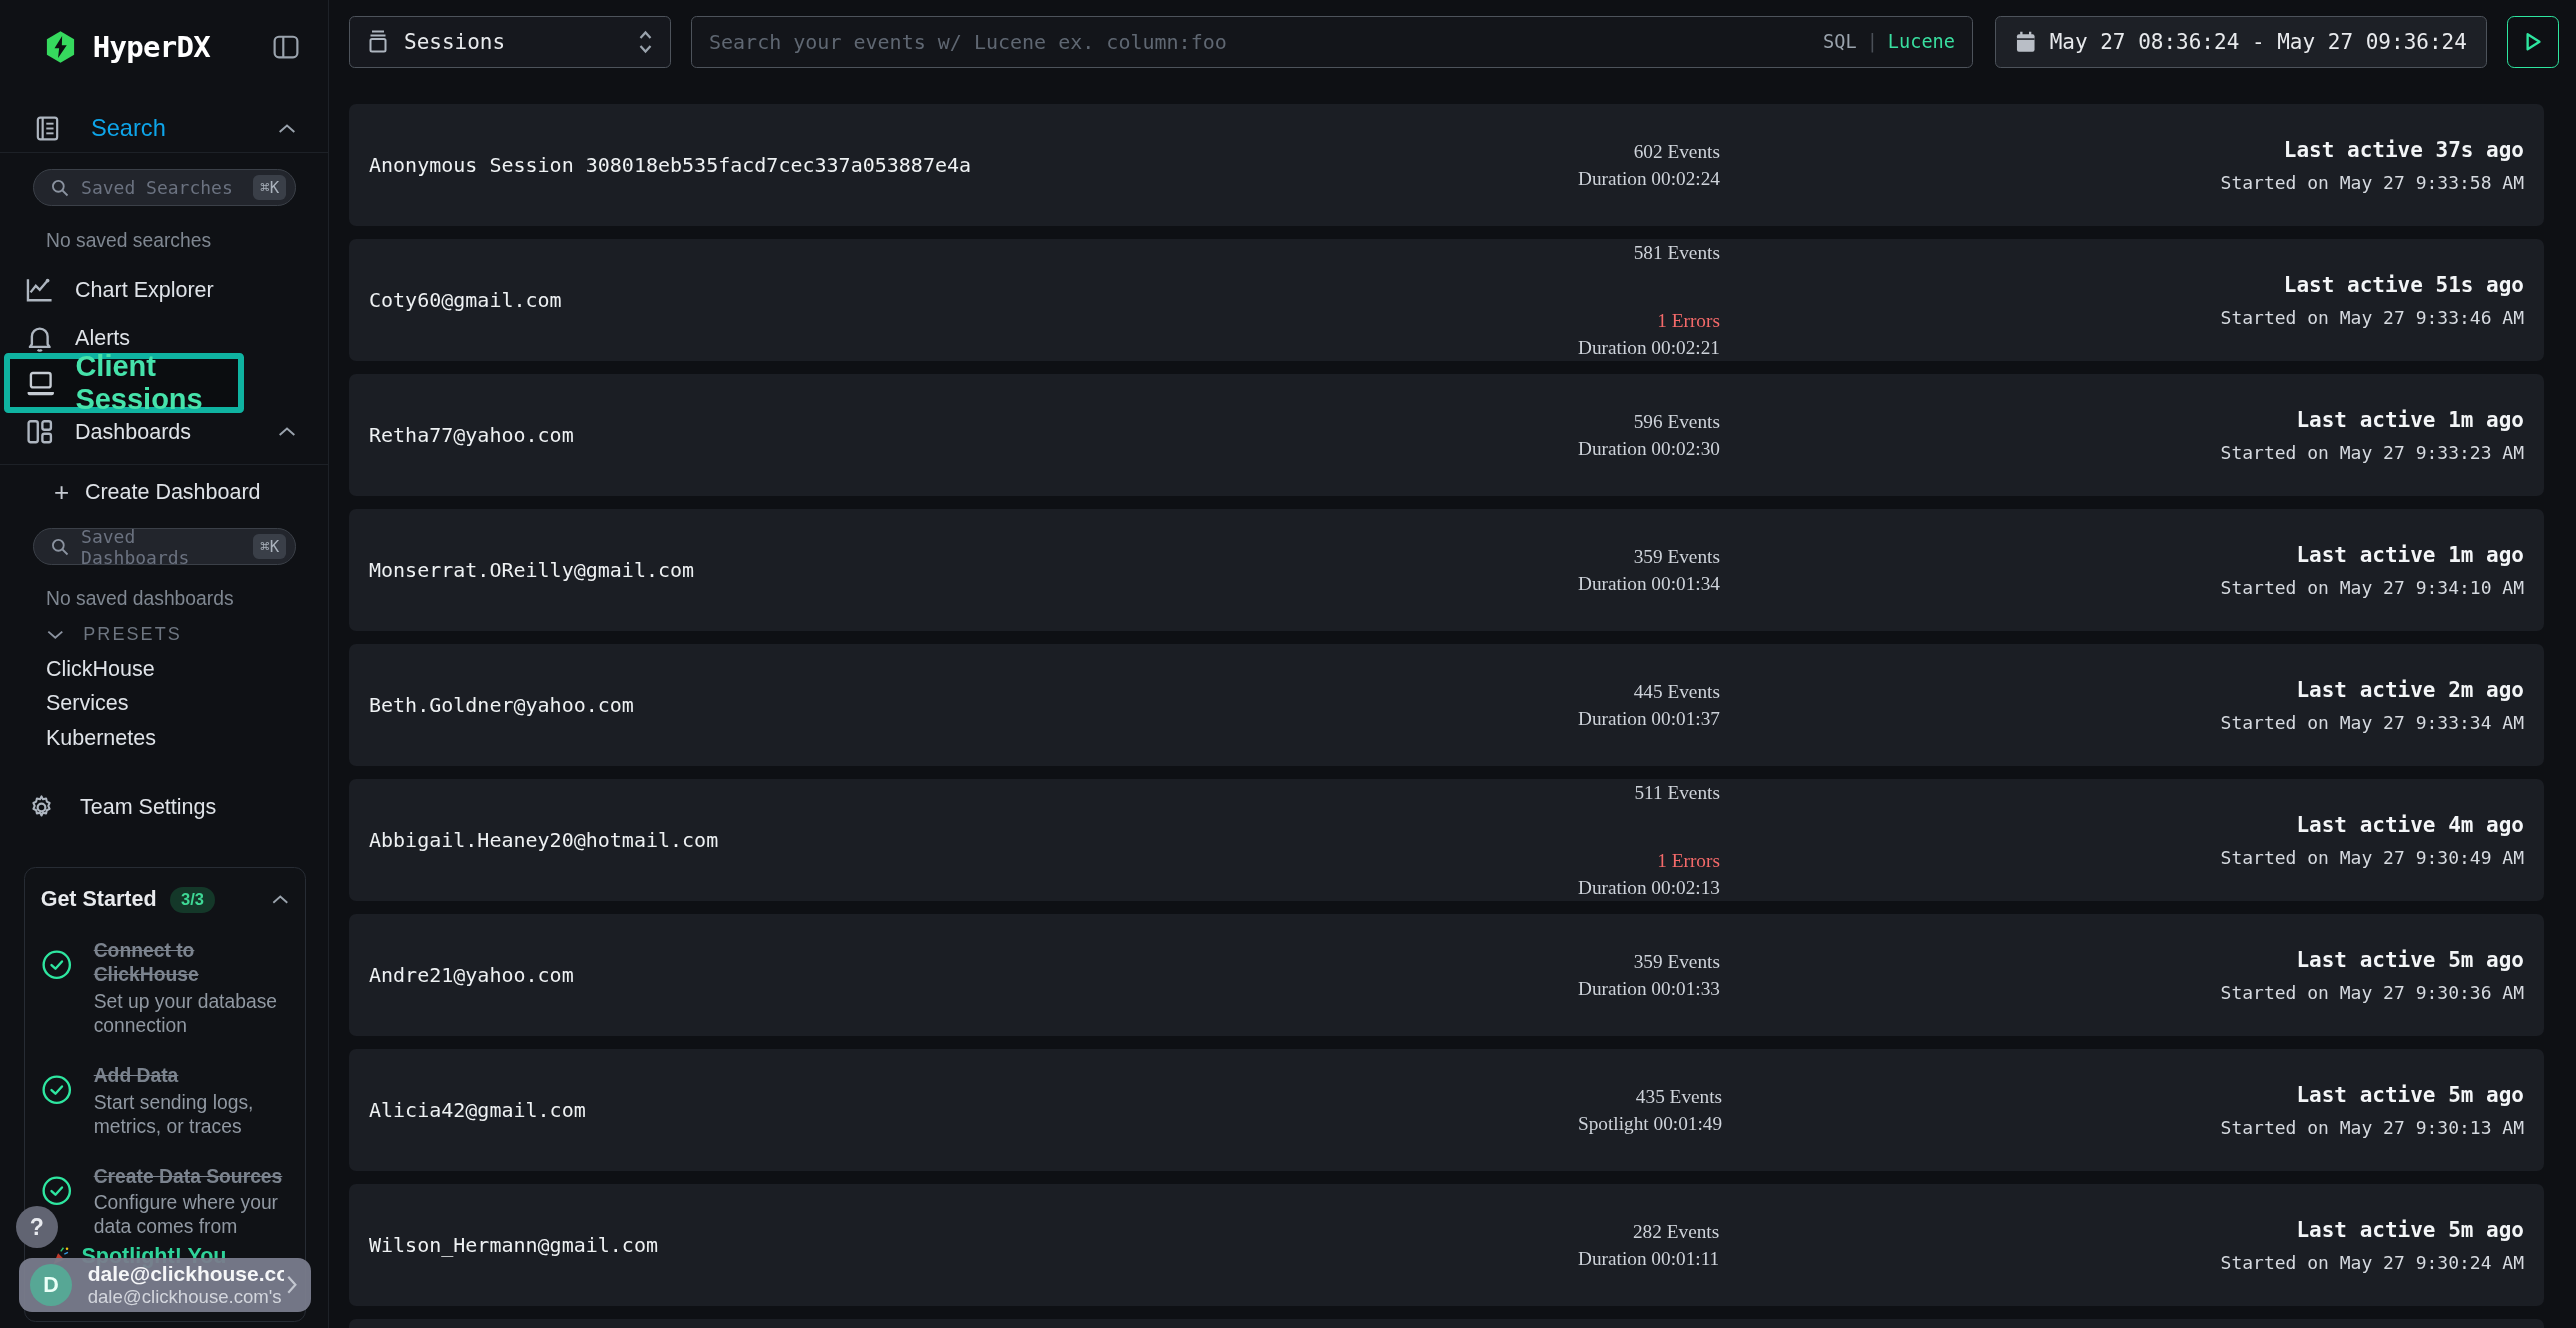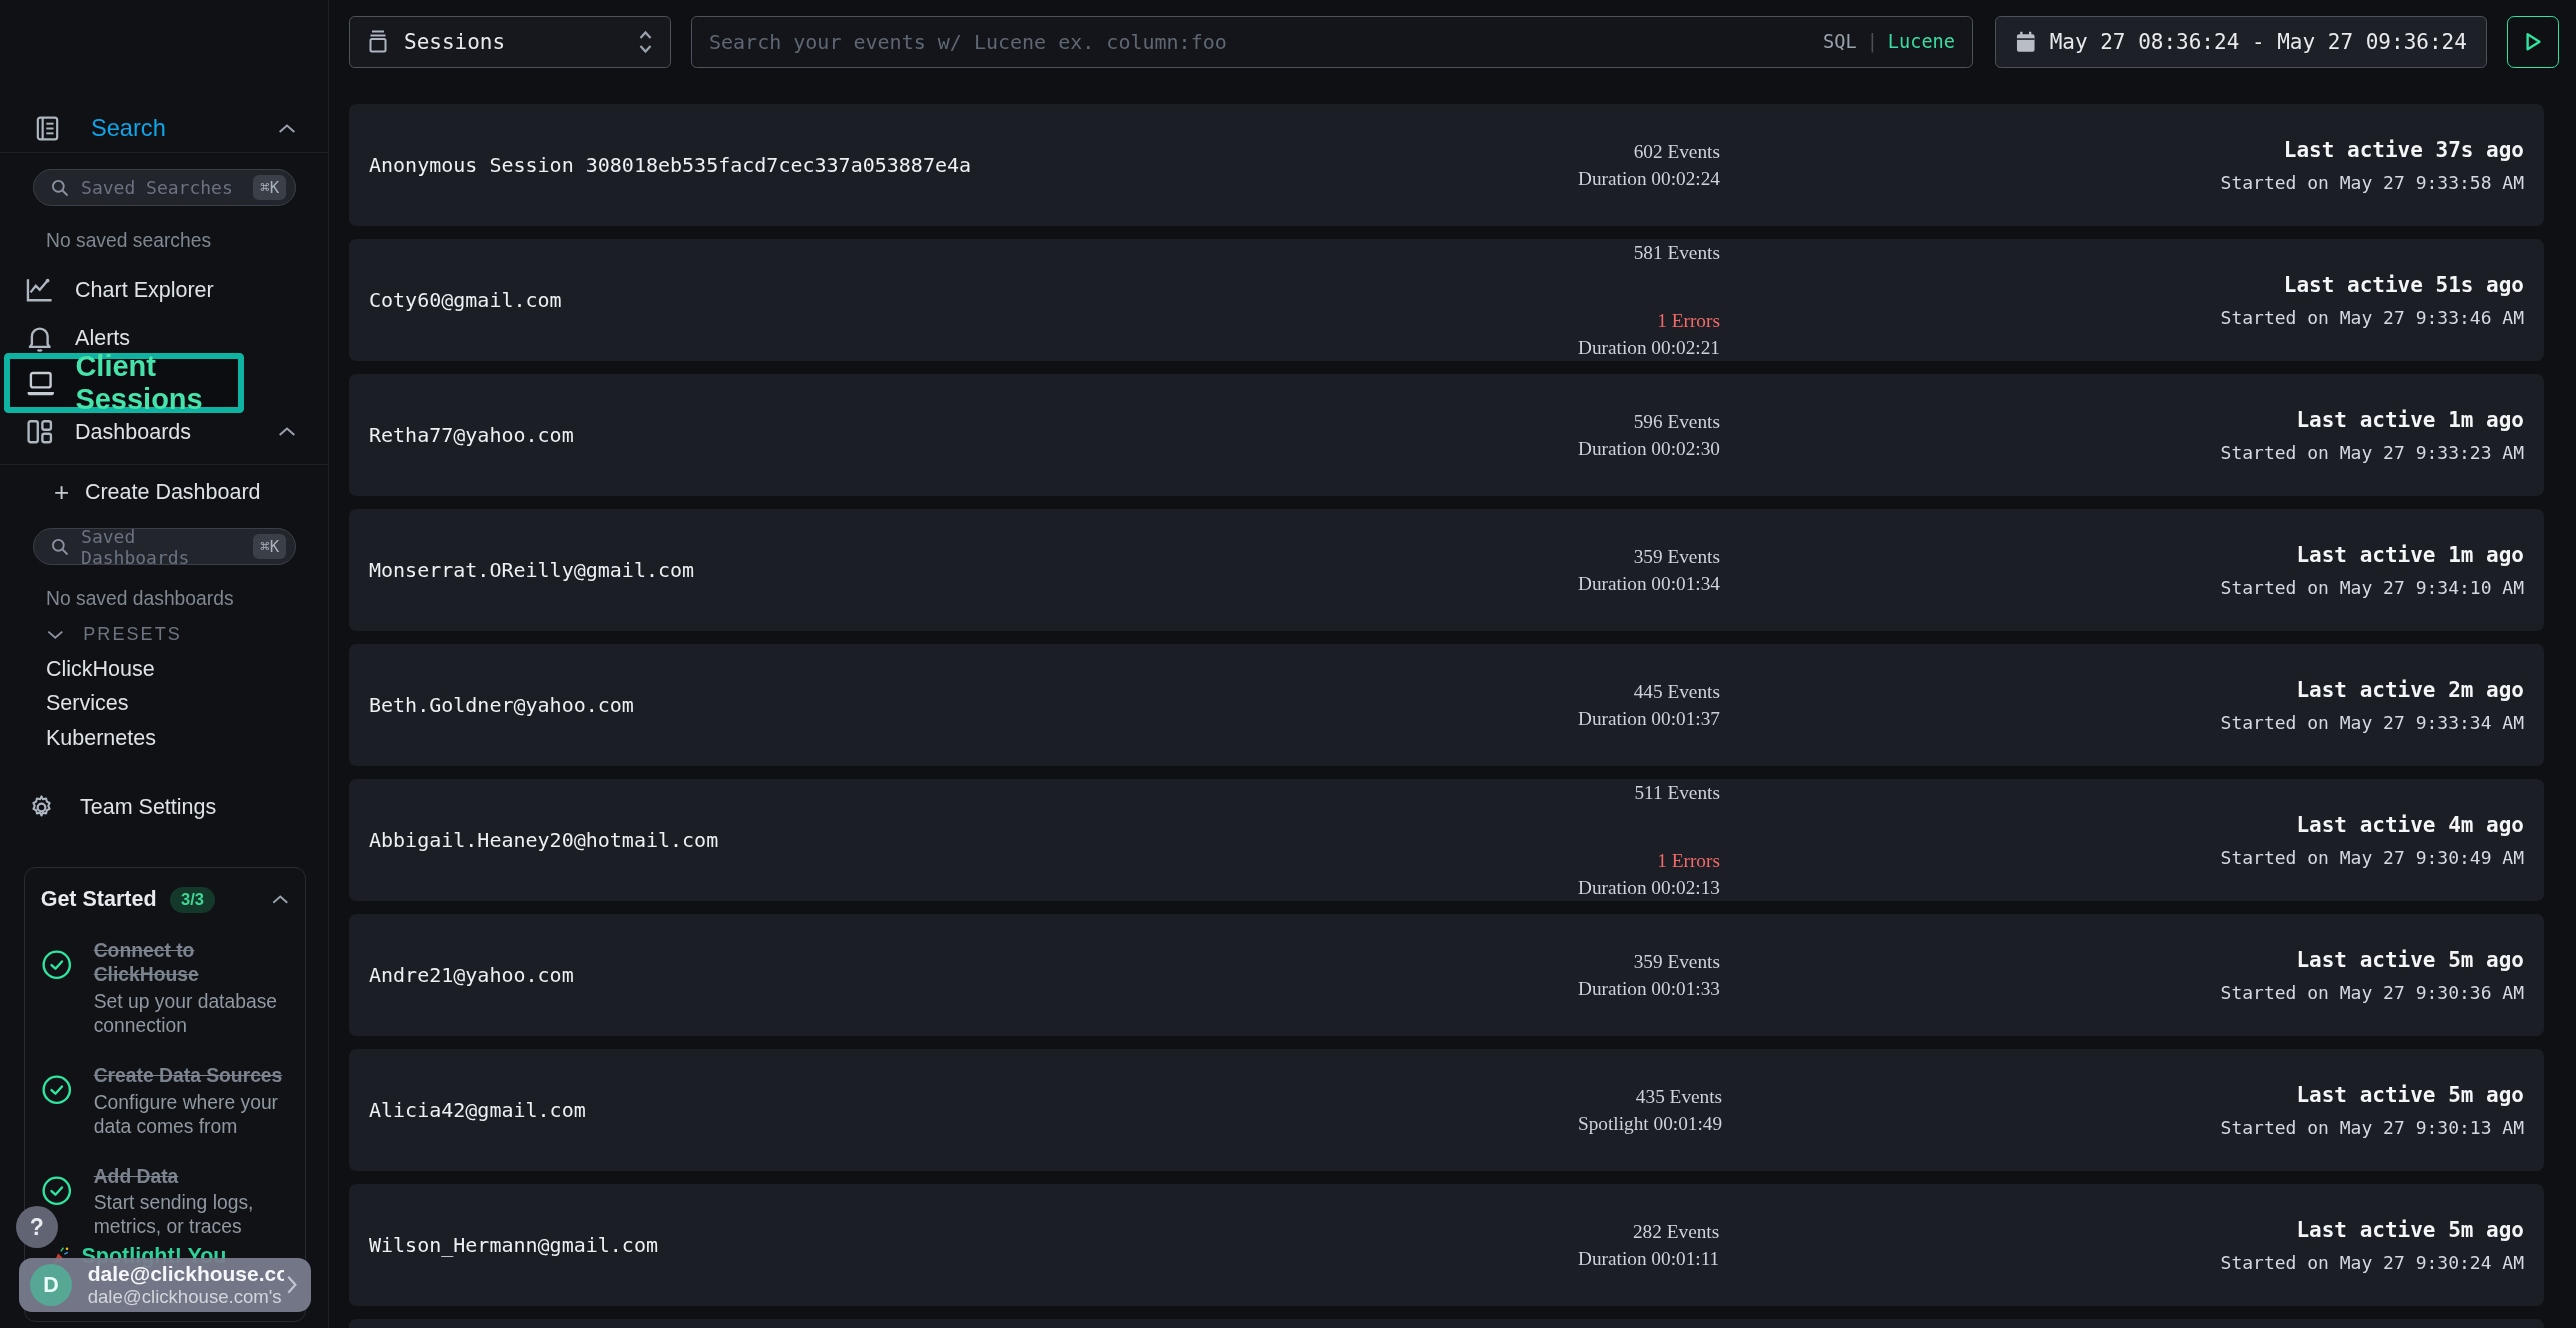--- a/index.html
+++ b/index.html
@@ -88,20 +88,36 @@
   .row .started{font-family:"DejaVu Sans Mono",monospace;font-size:18px;color:#d6dae0;margin-top:10px;}
   .row.partial{height:21.5px;margin:0;}
 
   svg{display:block;}
 </style>
 </head>
 <body>
 
 <div id="sidebar">
 
+  <div class="side-head">
+    <span>
+      <svg width="33" height="34" viewBox="0 0 24 25">
+        <polygon points="12,1 22,6.8 22,18.2 12,24 2,18.2 2,6.8" fill="#36d95e"></polygon>
+        <path d="M13.2 4.5 L7.6 13.4 h3.4 L10.2 20.5 L16.6 11.2 h-3.6 Z" fill="#0d0f12"></path>
+      </svg>
+    </span>
+    <span class="brand">HyperDX</span>
+    <span class="spacer"></span>
+    <span>
+      <svg width="26" height="24" viewBox="0 0 24 22">
+        <rect x="1.5" y="1.5" width="21" height="19" rx="4" fill="none" stroke="#9aa3ad" stroke-width="2"></rect>
+        <line x1="9.5" y1="1.5" x2="9.5" y2="20.5" stroke="#9aa3ad" stroke-width="2"></line>
+      </svg>
+    </span>
+  </div>
 
   <div class="sec-head" style="top:107px;height:43px;">
     <span>
       <svg width="29" height="29" viewBox="0 0 24 24">
         <rect x="4" y="3" width="16" height="18" rx="2" fill="none" stroke="#aeb6c0" stroke-width="1.8"></rect>
         <line x1="8" y1="3" x2="8" y2="21" stroke="#aeb6c0" stroke-width="1.8"></line>
         <line x1="11" y1="8" x2="17" y2="8" stroke="#aeb6c0" stroke-width="1.6"></line>
         <line x1="11" y1="12" x2="17" y2="12" stroke="#aeb6c0" stroke-width="1.6"></line>
         <line x1="11" y1="16" x2="17" y2="16" stroke="#aeb6c0" stroke-width="1.6"></line>
       </svg>
@@ -249,35 +265,35 @@
   </div>
 
   <div class="gs-item">
     <span class="gs-check">
       <svg width="31.5" height="31.5" viewBox="0 0 24 24">
         <circle cx="12" cy="12" r="10" fill="none" stroke="#2ee6a0" stroke-width="1.8"></circle>
         <polyline points="8,12.2 11,15 16,9.5" fill="none" stroke="#2ee6a0" stroke-width="1.8" stroke-linecap="round" stroke-linejoin="round"></polyline>
       </svg>
     </span>
     <span class="gs-text">
+      <div class="gs-item-title">Add Data</div>
+      <div class="gs-item-desc">Start sending logs, metrics, or traces</div>
+    </span>
+  </div>
+
+  <div class="gs-item">
+    <span class="gs-check">
+      <svg width="31.5" height="31.5" viewBox="0 0 24 24">
+        <circle cx="12" cy="12" r="10" fill="none" stroke="#2ee6a0" stroke-width="1.8"></circle>
+        <polyline points="8,12.2 11,15 16,9.5" fill="none" stroke="#2ee6a0" stroke-width="1.8" stroke-linecap="round" stroke-linejoin="round"></polyline>
+      </svg>
+    </span>
+    <span class="gs-text">
       <div class="gs-item-title">Create Data Sources</div>
       <div class="gs-item-desc">Configure where your data comes from</div>
-    </span>
-  </div>
-
-  <div class="gs-item">
-    <span class="gs-check">
-      <svg width="31.5" height="31.5" viewBox="0 0 24 24">
-        <circle cx="12" cy="12" r="10" fill="none" stroke="#2ee6a0" stroke-width="1.8"></circle>
-        <polyline points="8,12.2 11,15 16,9.5" fill="none" stroke="#2ee6a0" stroke-width="1.8" stroke-linecap="round" stroke-linejoin="round"></polyline>
-      </svg>
-    </span>
-    <span class="gs-text">
-      <div class="gs-item-title">Add Data</div>
-      <div class="gs-item-desc">Start sending logs, metrics, or traces</div>
     </span>
   </div>
 </div>
   </div>
 
   <div class="teaser">
     <svg width="21.5" height="21.5" viewBox="0 0 24 24">
       <path d="M4 20 L9 8 L16 15 Z" fill="#c0392b"></path>
       <line x1="12" y1="6" x2="15" y2="2" stroke="#2ecc71" stroke-width="1.6"></line>
       <line x1="16" y1="9" x2="20" y2="7" stroke="#3498db" stroke-width="1.6"></line>

